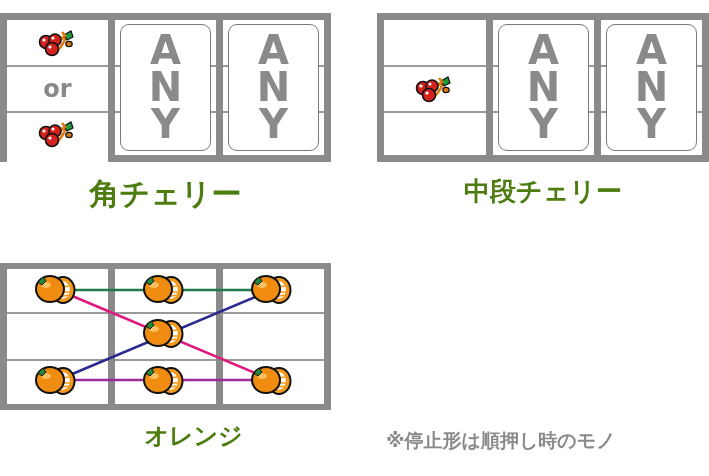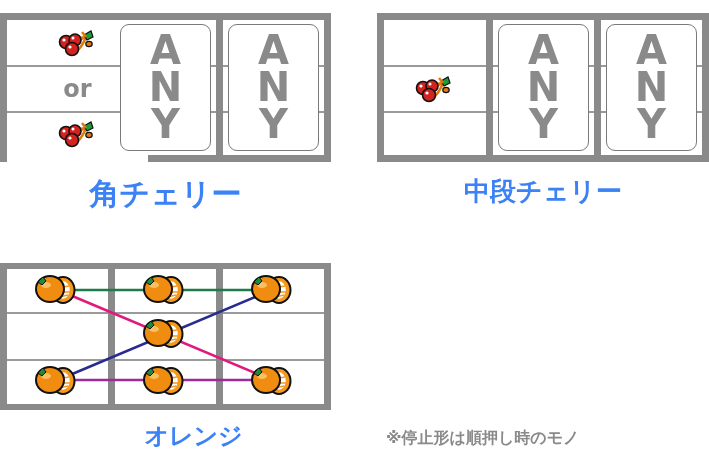--- a/index.html
+++ b/index.html
@@ -9,22 +9,22 @@
   .reel { position: absolute; background: #ffffff; }
   .rowline { position: absolute; left: 0; right: 0; height: 2px; background: #9a9a9a; }
   .cell { position: absolute; left: 0; right: 0; display: flex; align-items: center; justify-content: center; }
   .anycard { position: absolute; left: 5px; right: 5px; top: 4px; bottom: 4px;
              border: 1.5px solid #7a7a7a; border-radius: 9px; background: #ffffff;
              display: flex; flex-direction: column; align-items: center; justify-content: center; }
   .anychar { font-family: "DejaVu Sans", sans-serif; font-weight: bold; color: #8a8a8a;
              font-size: 40px; line-height: 37px; }
   .or-text { font-family: "DejaVu Sans", sans-serif; font-weight: bold; color: #8a8a8a; font-size: 24px; }
   .caption { position: absolute; font-family: "DejaVu Sans", sans-serif; font-weight: bold;
-             color: #3b82f6; text-align: center; }
-  .note { position: absolute; font-family: "DejaVu Sans", sans-serif; font-weight: bold; color: #8a8a8a; font-size: 16px; }
+             color: #4d7c0f; text-align: center; }
+  .note { position: absolute; font-family: "DejaVu Sans", sans-serif; font-weight: bold; color: #8a8a8a; font-size: 19px; }
   svg.lines { position: absolute; left: 0; top: 0; pointer-events: none; }
 </style>
 </head>
 <body>
 
 <svg width="0" height="0" style="position:absolute">
   <defs>
     <g id="cherry-sym">
       <path d="M30 9 Q 24 12 18 14" stroke="#e07a10" stroke-width="2.5" fill="none"></path>
       <path d="M30 9 Q 27 17 22 22" stroke="#e07a10" stroke-width="2.5" fill="none"></path>
@@ -44,21 +44,21 @@
       <ellipse cx="30" cy="17" rx="8" ry="10" fill="#ffffff" stroke="#f39a1e" stroke-width="2.5"></ellipse>
       <path d="M24 15 L 36 13 M24 19 L 37 19 M26 24 L 35 22" stroke="#f39a1e" stroke-width="1.5"></path>
       <ellipse cx="17" cy="16" rx="14" ry="13" fill="#f08c0f" stroke="#111" stroke-width="2"></ellipse>
       <ellipse cx="13" cy="12" rx="5" ry="3" fill="#f8c060"></ellipse>
       <path d="M5 9 L 10 4 L 13 8 L 9 12 Z" fill="#1e8a3a" stroke="#111" stroke-width="1"></path>
     </g>
   </defs>
 </svg>
 
 <div class="frame" style="left:0px; top:13px; width:331px; height:149px;">
-  <div class="reel" style="left:7px; top:7px; width:101px; height:167px;padding-left:40px;">
+  <div class="reel" style="left:7px; top:7px; width:101px; height:167px;">
     <div class="cell" style="top:0; height:45px;">
       <svg width="44" height="30" viewBox="0 0 44 30">
           <use href="#cherry-sym"></use>
         </svg>
     </div>
     <div class="rowline" style="top:45px;"></div>
     <div class="cell" style="top:47px; height:44px;">
       <span class="or-text">or</span>
     </div>
     <div class="rowline" style="top:91px;"></div>

